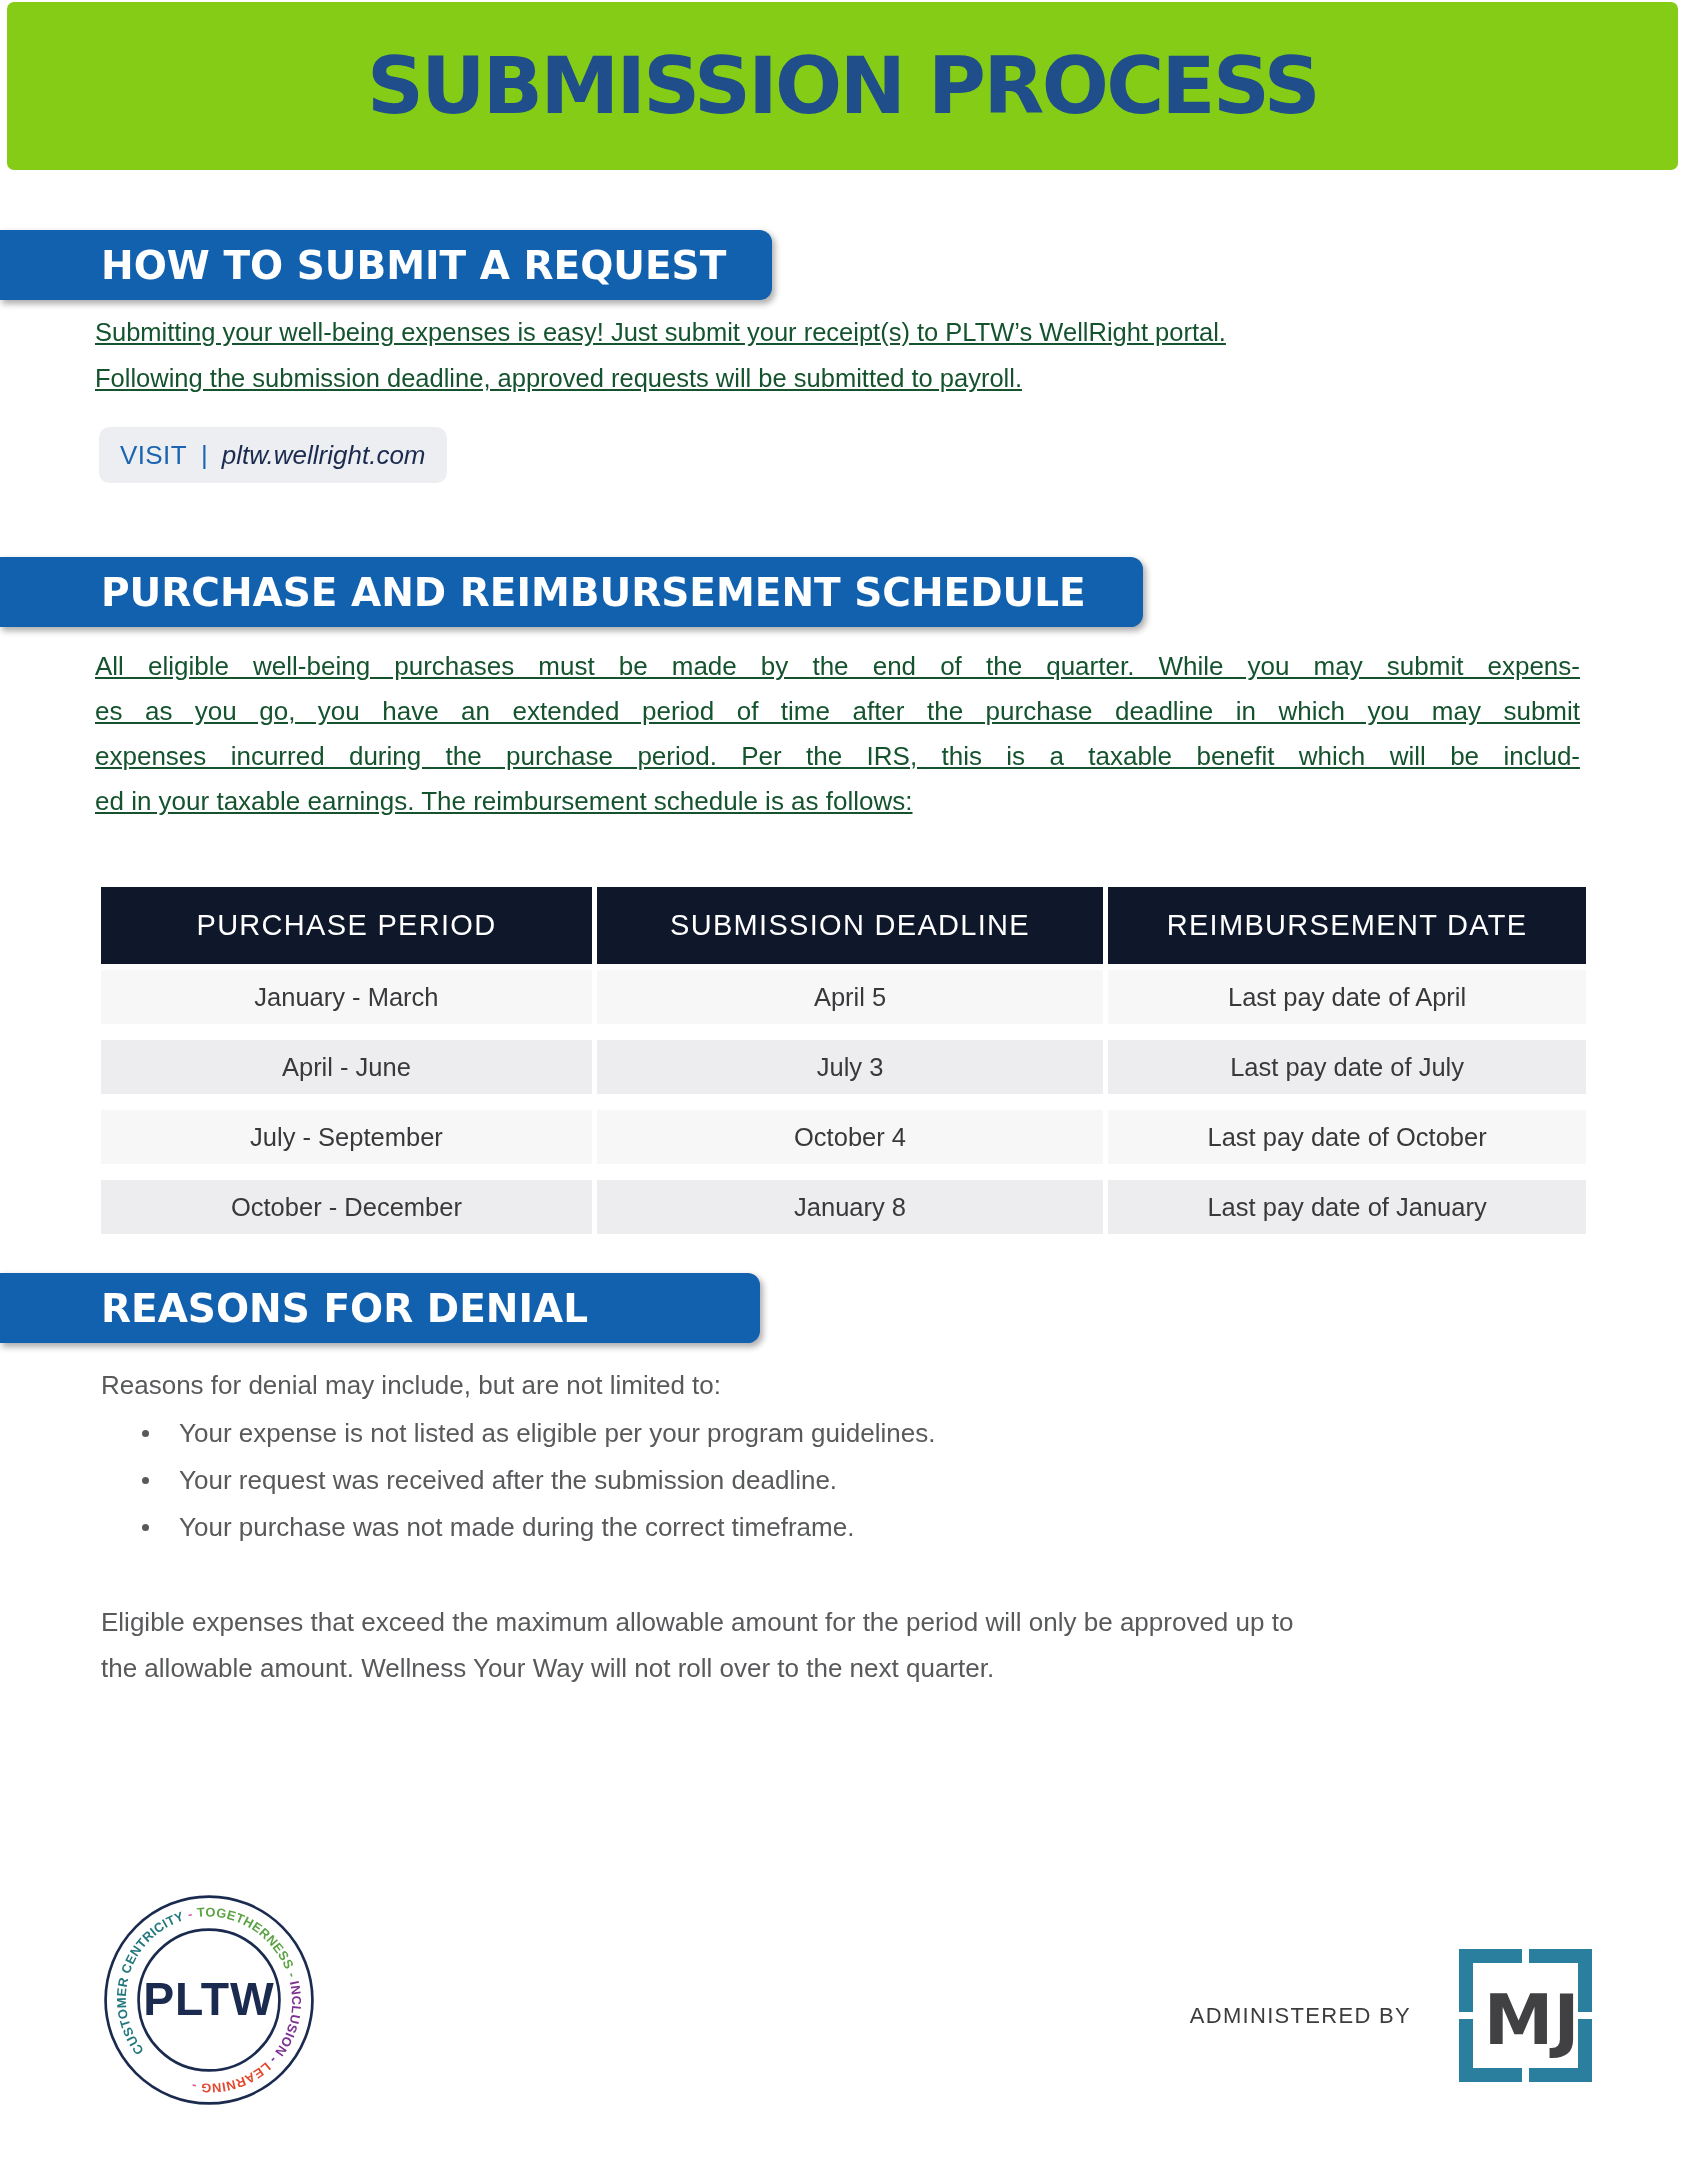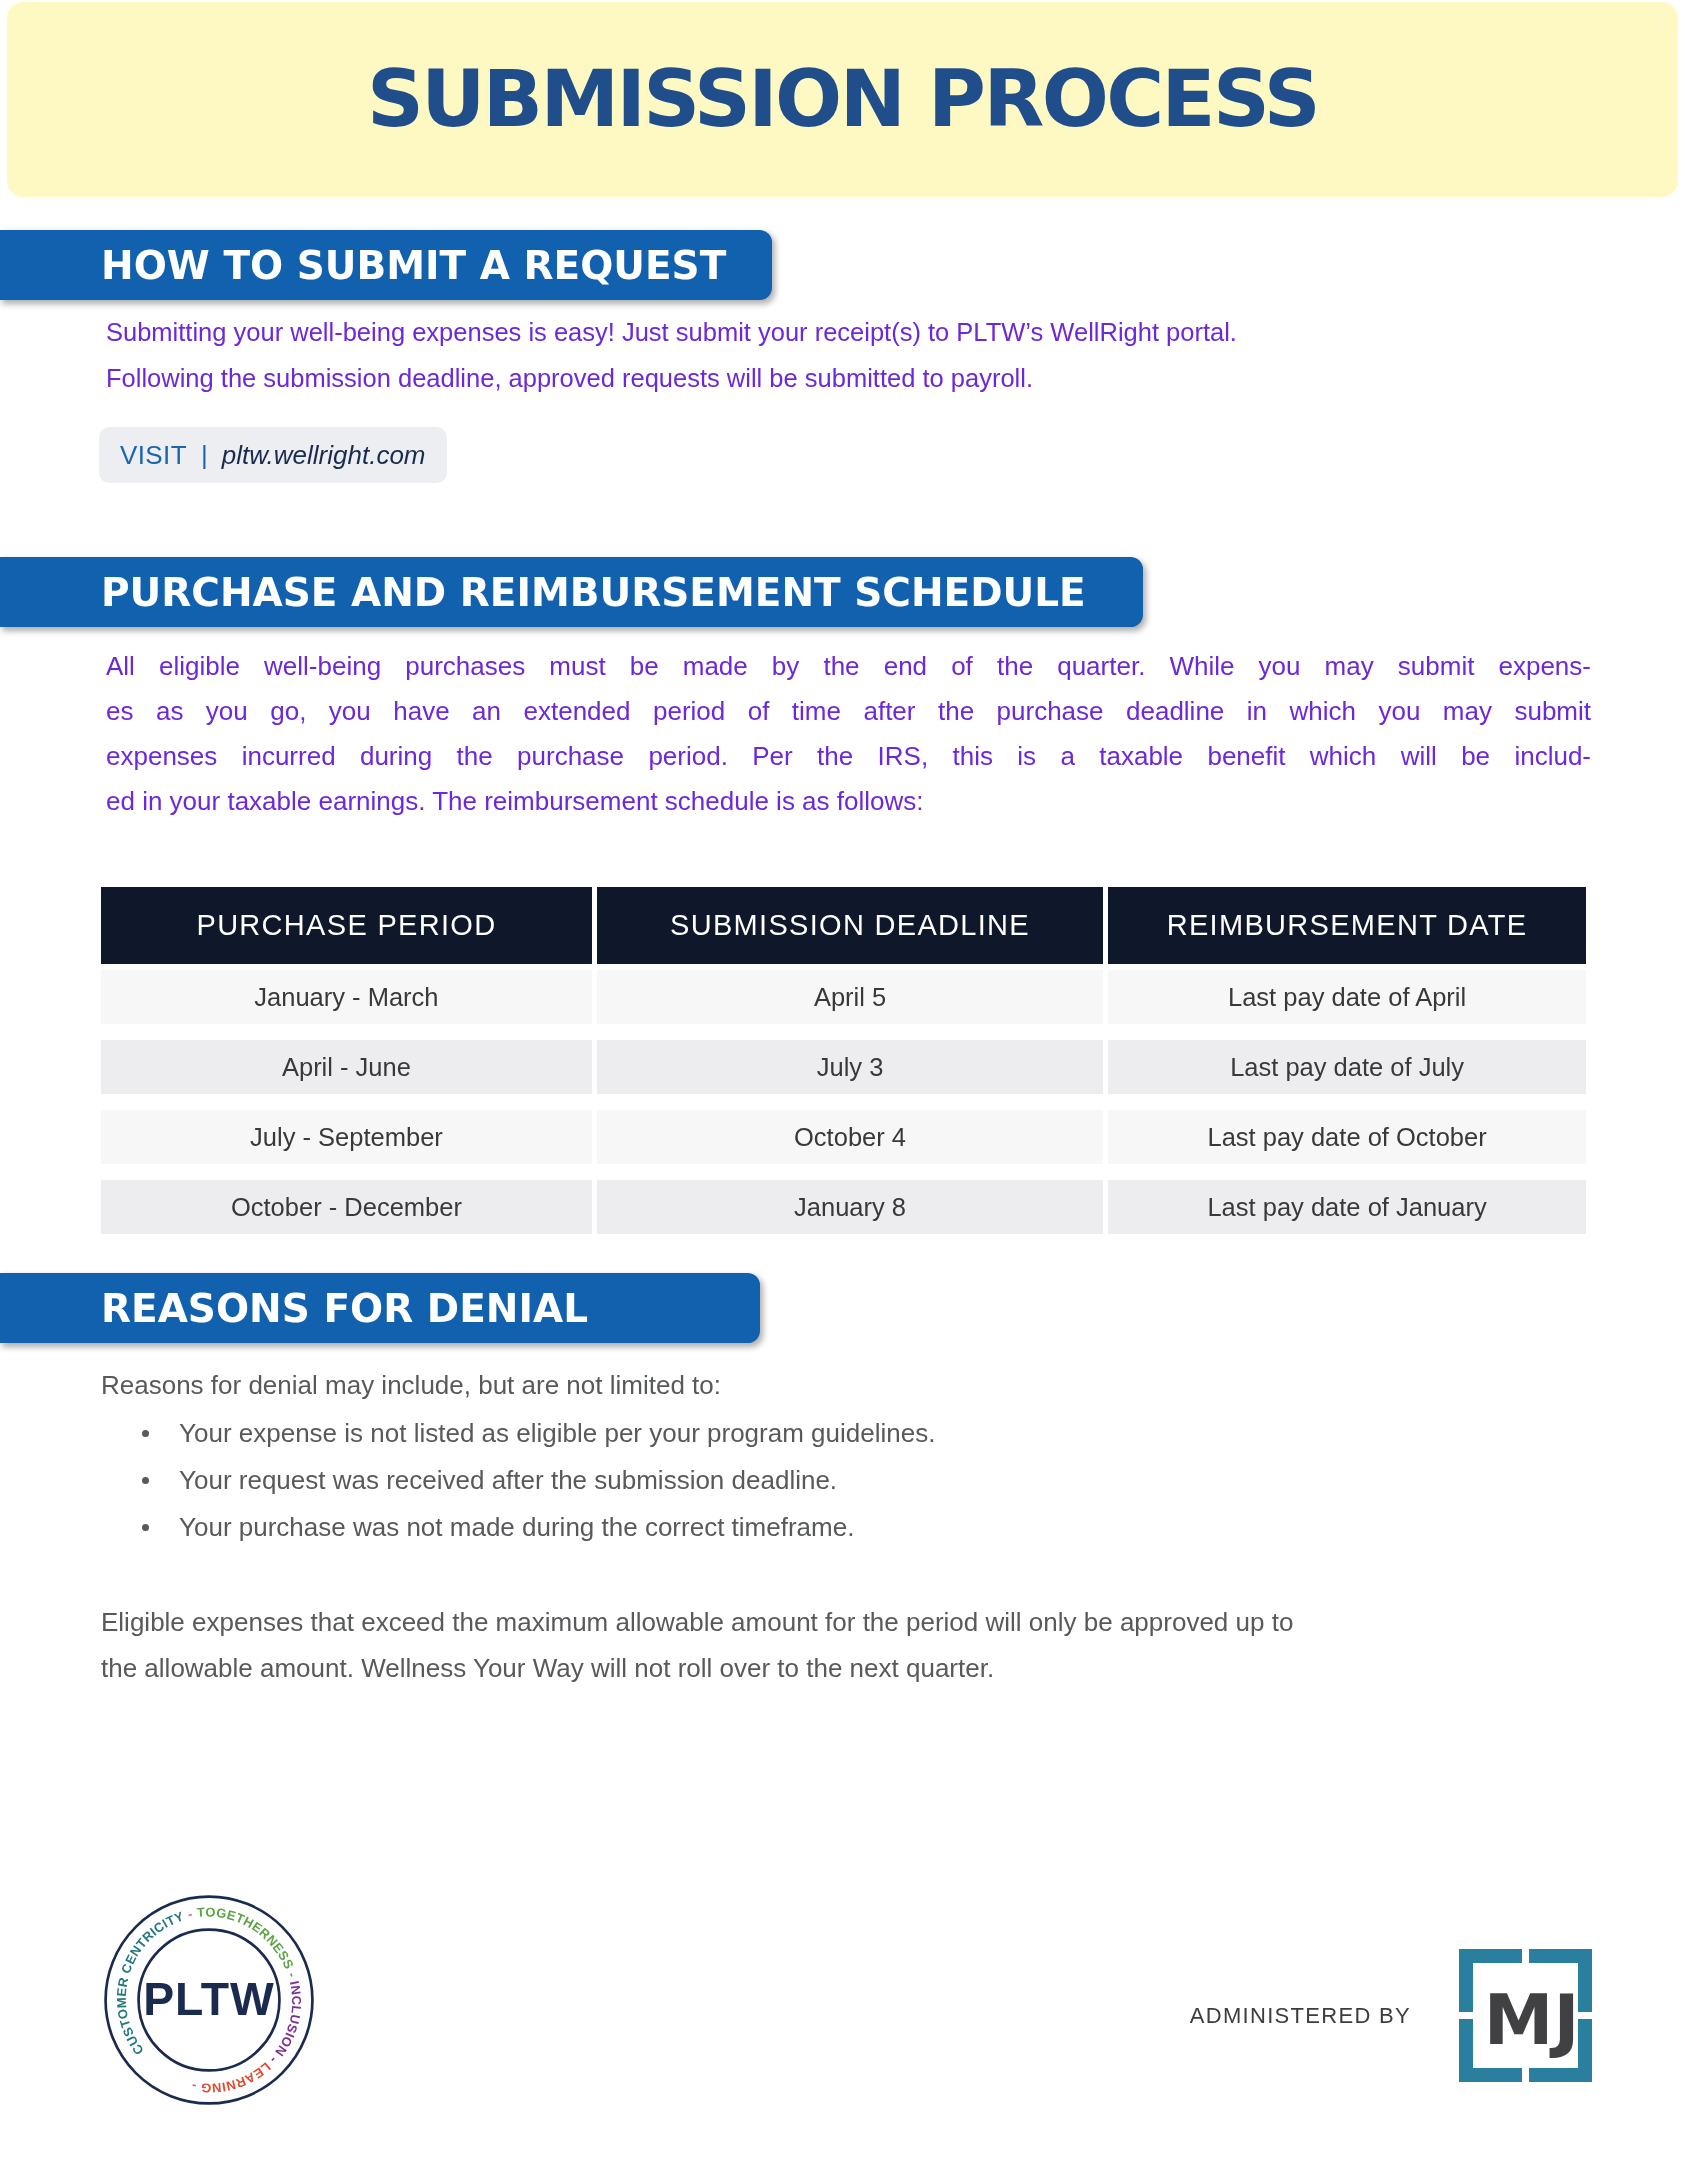--- a/index.html
+++ b/index.html
@@ -7,22 +7,22 @@
     position:relative;
     width:1685px;height:2181px;
     background:#ffffff;
     overflow:hidden;
     font-family:"Liberation Sans",sans-serif;
     color:#58595b;
   }
 
   
   .band{
-    position:absolute;top:1.8px;left:7px;right:7px;height:195px;
-    background:#fef9c3;border-radius:16px;
+    position:absolute;top:1.8px;left:7px;right:7px;height:168px;
+    background:#84cc16;border-radius:7px;
     display:flex;align-items:center;justify-content:center;
   }
   .band h1{
     margin:0;
     font-family:"DejaVu Sans","Liberation Sans",sans-serif;
     font-weight:bold;font-size:79px;letter-spacing:-2.6px;
     color:#1f4e8b;
   }
 
   
@@ -36,21 +36,21 @@
     color:#ffffff;
     font-family:"DejaVu Sans","Liberation Sans",sans-serif;
     font-weight:bold;font-size:39px;letter-spacing:0;
     white-space:nowrap;
   }
   .banner-1{top:230px;width:772px;}
   .banner-2{top:557px;width:1143px;}
   .banner-3{top:1273px;width:760px;}
 
   
-  .para{position:absolute;left:106px;width:1485px;font-size:25.5px;color:#6d28d9;}
+  .para{position:absolute;left:95px;width:1485px;font-size:25.5px;color:#14532d;text-decoration:underline;}
   .para .pline{line-height:46px;}
   .para-1{top:309px;}
   .para-2{top:644px;font-size:26px;}
   .para-2 .pline{line-height:45px;text-align:justify;text-align-last:justify;}
   .para-2 .pline:last-child{text-align-last:left;}
 
   
   .visit-pill{
     position:absolute;top:427px;left:99px;height:56px;
     background:#eceef1;border-radius:10.5px;

